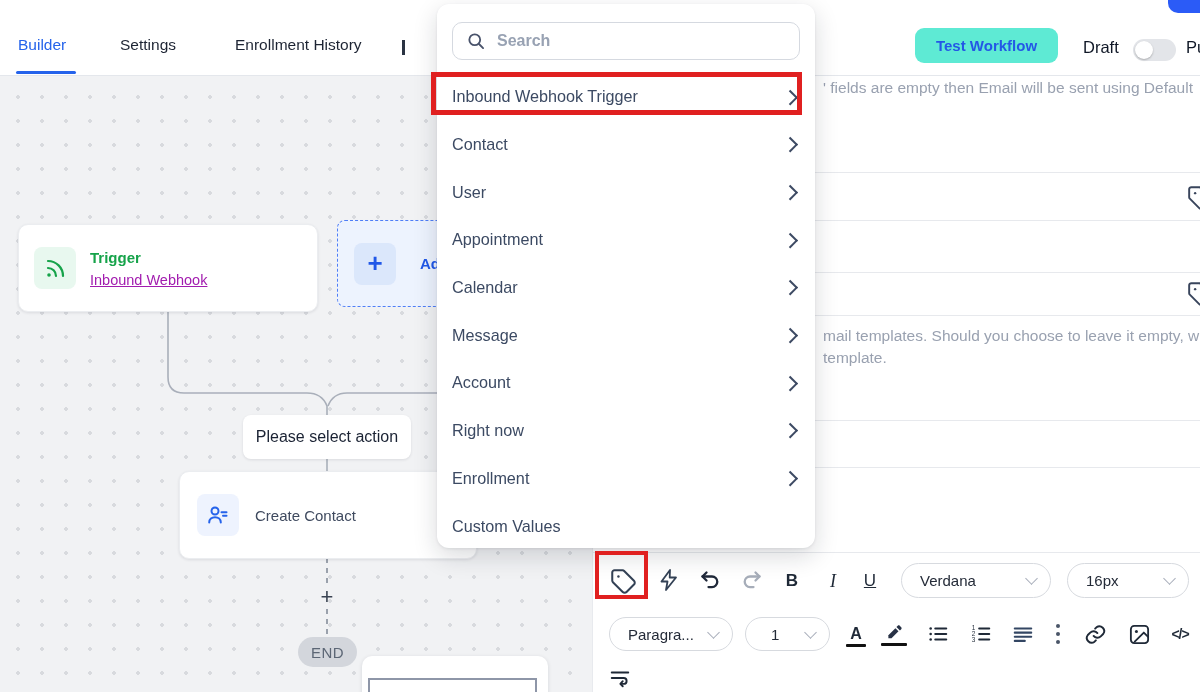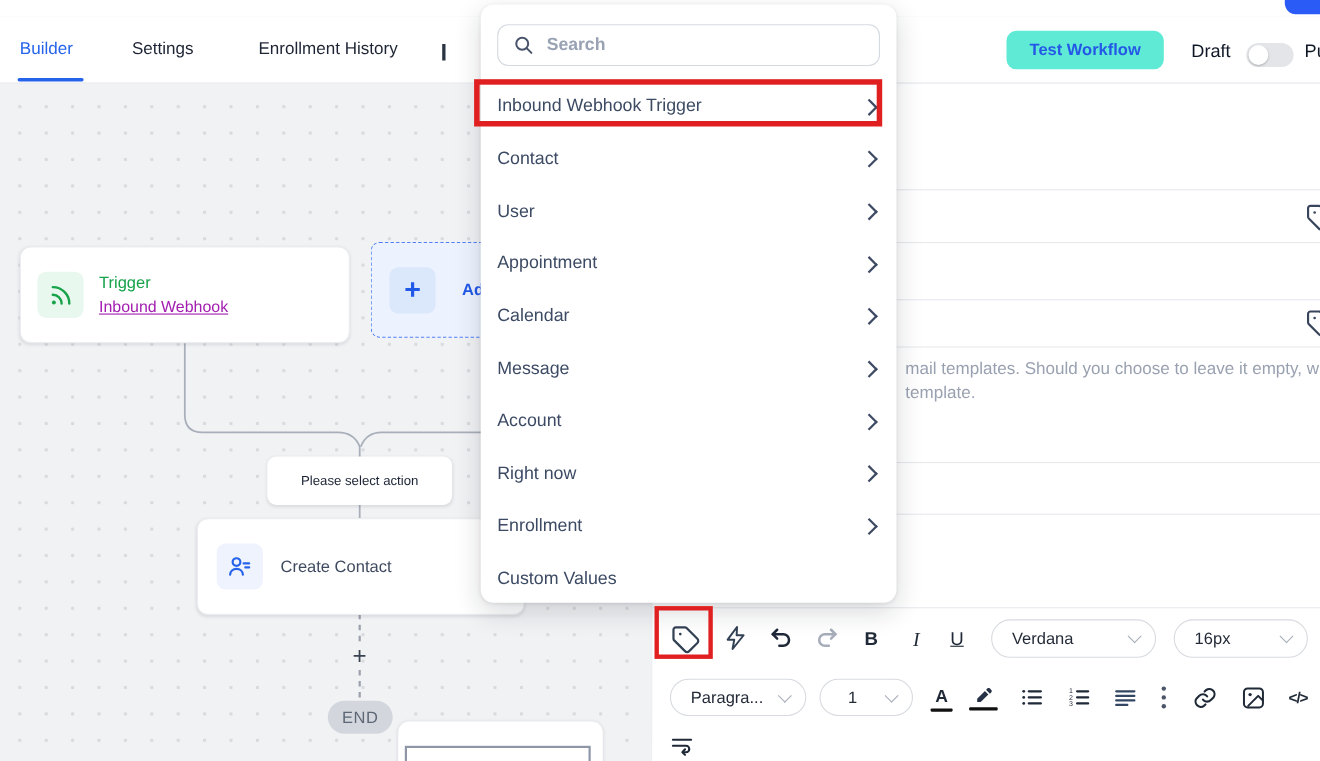--- a/index.html
+++ b/index.html
@@ -9,33 +9,33 @@
 
   
   .canvas{position:absolute;left:0;top:75px;width:1200px;height:617px;background:#f1f2f4;
     background-image:radial-gradient(circle,#d8dade 1.6px,transparent 1.8px);
     background-size:24px 24px;background-position:6px 10px;z-index:1;}
   .connectors{position:absolute;left:0;top:0;z-index:2;pointer-events:none;}
 
   .node-card{position:absolute;background:#fff;border:1px solid #ebedf0;border-radius:10px;
     box-shadow:0 1px 3px rgba(16,24,40,.10);z-index:3;display:flex;align-items:center;}
   .icon-tile{width:42px;height:42px;border-radius:8px;display:flex;align-items:center;justify-content:center;flex:none;}
-  .trigger-title{font-size:15px;font-weight:400;color:#16a34a;}
+  .trigger-title{font-size:15px;font-weight:700;color:#16a34a;}
   .trigger-sub{font-size:14.5px;color:#a21caf;margin-top:6px;text-decoration:underline;}
   .card-label{font-size:15px;color:#3f4a5f;}
 
   .add-box{position:absolute;left:337px;top:220px;width:122px;height:85px;background:#edf3fe;
     border:1.5px dashed #4f7ef7;border-radius:8px;z-index:3;display:flex;align-items:center;}
   .plus-tile{width:42px;height:42px;margin-left:16px;border-radius:8px;background:#dbe7fb;
     display:flex;align-items:center;justify-content:center;color:#2158e8;font-size:26px;font-weight:600;}
   .add-label{margin-left:24px;color:#2158e8;font-size:15px;font-weight:700;}
 
   .select-action{position:absolute;left:243px;top:415px;width:168px;height:44px;background:#fff;
     border-radius:8px;box-shadow:0 1px 3px rgba(16,24,40,.10);z-index:3;display:flex;
-    align-items:center;justify-content:center;font-size:12px;color:#1a2233;}
+    align-items:center;justify-content:center;font-size:16px;color:#1a2233;}
   .plus-sym{position:absolute;left:315px;top:584px;width:24px;text-align:center;font-size:22px;
     color:#3a4352;z-index:3;}
   .end-pill{position:absolute;left:298px;top:637px;width:59px;height:30px;background:#d3d6dc;
     border-radius:15px;display:flex;align-items:center;justify-content:center;font-size:15px;
     color:#5c6675;letter-spacing:.5px;z-index:3;}
   .bottom-card{position:absolute;left:362px;top:656px;width:186px;height:60px;background:#fff;
     border-radius:10px;box-shadow:0 1px 4px rgba(16,24,40,.12);z-index:3;}
   .inner-rect{position:absolute;left:6px;top:22px;width:165px;height:40px;border:2px solid #8e96a8;background:#fff;}
 
   
@@ -145,20 +145,21 @@
   <div class="plus-sym"><span>+</span></div>
   <div class="end-pill">
       <span>END</span>
     </div>
 
   <div class="bottom-card">
     <div class="inner-rect"></div>
   </div>
 
   <div class="editor">
+    <div class="note" style="left:230px;top:4px;">' fields are empty then Email will be sent using Default</div>
 
     <div class="hline" style="top:97px;"></div>
     <div class="hline" style="top:145px;"></div>
     <div class="hline" style="top:197px;"></div>
     <div class="hline" style="top:240px;"></div>
     <div class="hline" style="top:345px;"></div>
     <div class="hline" style="top:392px;"></div>
     <div class="hline" style="top:477px;"></div>
 
     <div class="fieldtag" style="top:110px;">

